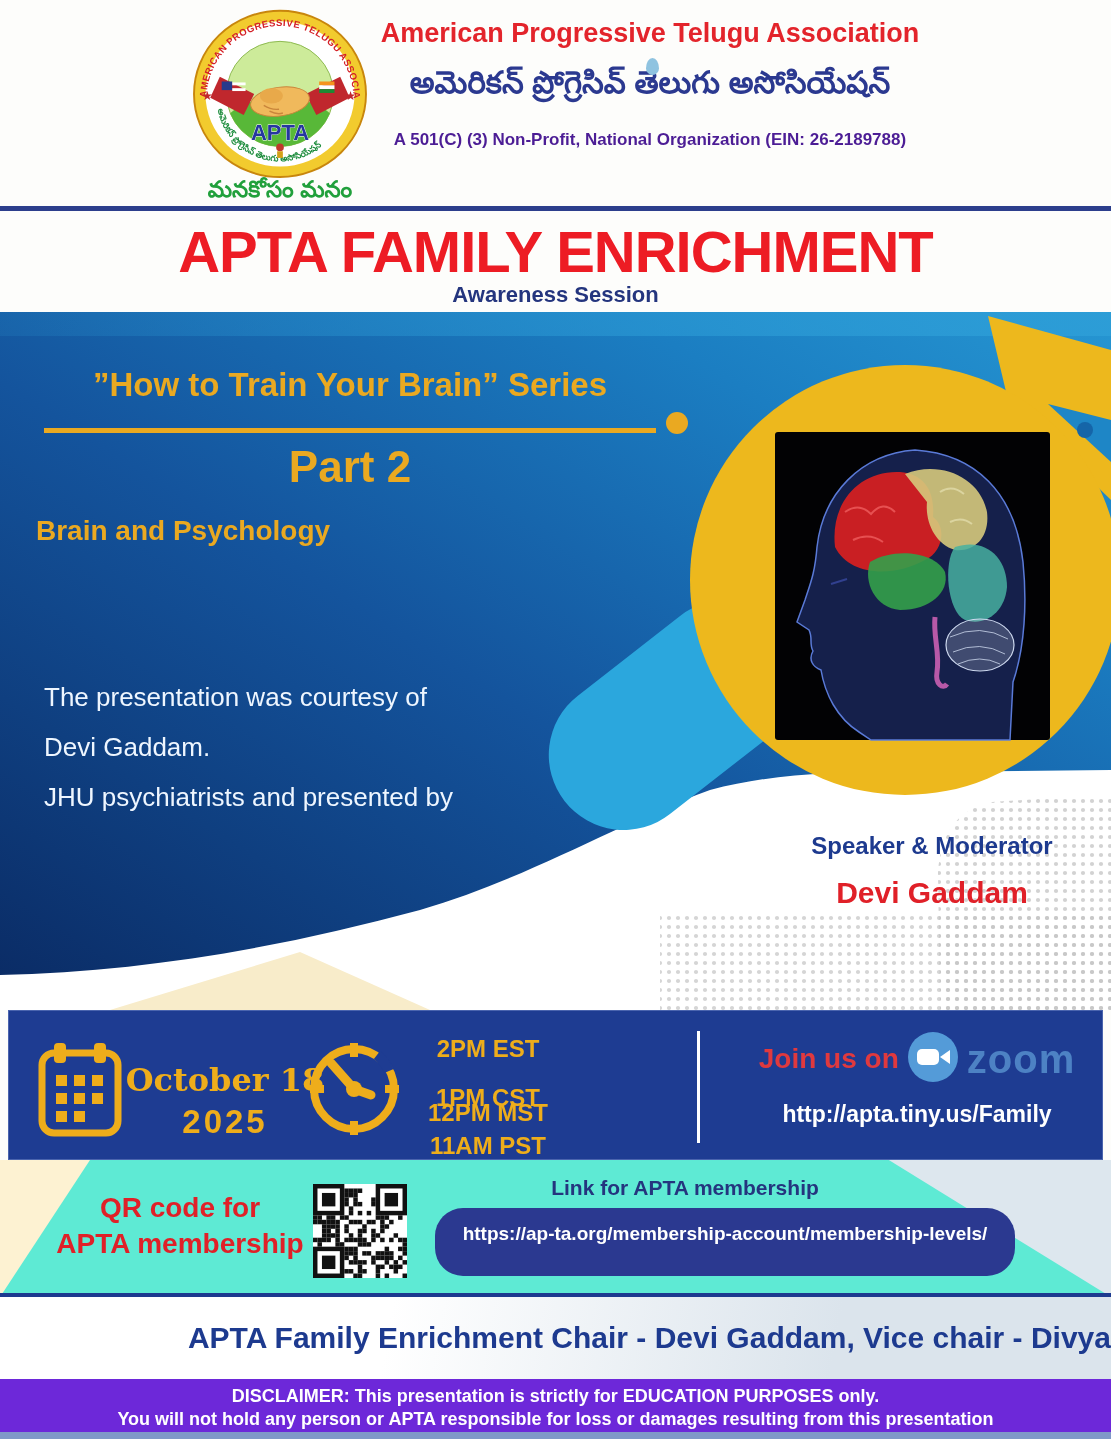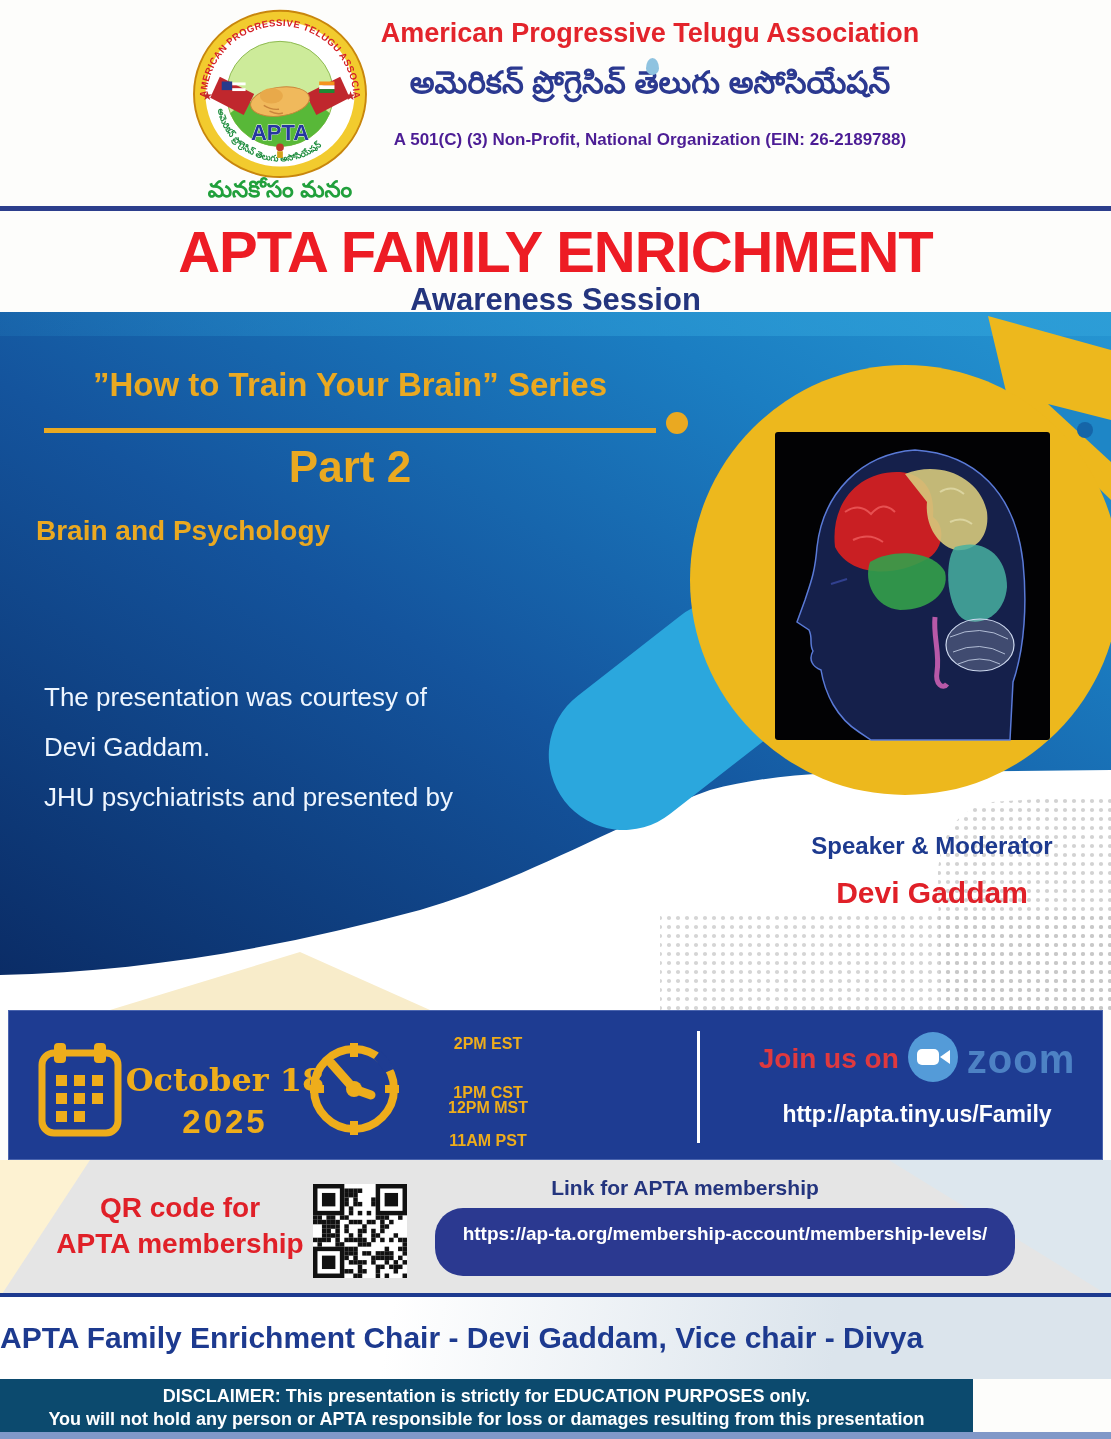--- a/index.html
+++ b/index.html
@@ -10,58 +10,58 @@
   .hdr-center{left:330px;top:18px;width:640px;text-align:center;}
   .org-name{font-size:27px;font-weight:700;color:#e3242b;letter-spacing:0px;}
   .org-telugu{font-size:31px;font-weight:700;color:#2b3990;margin-top:16px;}
   .ein-line{font-size:17px;font-weight:700;color:#4c1d95;margin-top:22px;}
   .tagline{left:185px;top:176px;width:190px;text-align:center;font-size:23px;font-weight:700;color:#21a03c;}
   .hdr-drop{left:646px;top:58px;width:13px;height:17px;background:#8fc3e0;border-radius:50% 50% 50% 50%/60% 60% 40% 40%;}
   .hdr-rule{left:0;top:206px;width:1111px;height:5px;background:#2c3e8c;}
   
   .big-title{left:0;top:218px;width:1111px;text-align:center;font-size:58px;font-weight:700;
              color:#ed1c24;letter-spacing:-1px;}
-  .subtitle{left:0;top:282px;width:1111px;text-align:center;font-size:31px;font-weight:700;color:#24357e;}
+  .subtitle{left:0;top:282px;width:1111px;text-align:center;font-size:22px;font-weight:700;color:#24357e;}
   
   .main-section{left:0;top:312px;width:1111px;height:698px;text-decoration:underline;}
   .series-title{left:0;top:54px;width:700px;text-align:center;font-size:33px;font-weight:700;color:#eaa921;}
   .series-underline{left:44px;top:116px;width:612px;height:5px;background:#eaa921;}
   .series-dot{left:666px;top:100px;width:22px;height:22px;border-radius:50%;background:#eaa921;}
   .part-label{left:0;top:130px;width:700px;text-align:center;font-size:44px;font-weight:700;color:#eaa921;}
   .topic{left:36px;top:196px;width:660px;font-size:28px;font-weight:700;color:#eaa921;line-height:46px;}
   .credit{left:44px;top:360px;width:520px;font-size:26px;color:#eef6ff;line-height:50px;font-weight:400;}
   .speaker-box{left:752px;top:520px;width:360px;text-align:center;}
   .speaker-label{font-size:24px;font-weight:700;color:#1d3a8f;}
   .speaker-name{font-size:30px;font-weight:700;color:#e02028;margin-top:16px;}
   
   .sched-bar{left:8px;top:1010px;width:1095px;height:150px;background:#1e3c92;border:1px solid #4a64ae;box-sizing:border-box;}
   .gold{color:#eead1b;}
   .date-md{left:116px;top:50px;width:200px;text-align:center;font-family:"DejaVu Serif",serif;font-size:32px;font-weight:700;}
   .date-yr{left:116px;top:92px;width:200px;text-align:center;font-size:33px;font-weight:700;letter-spacing:3px;}
-  .time-item{left:404px;width:150px;text-align:center;font-size:16px;font-weight:700;}
+  .time-item{left:404px;width:150px;text-align:center;font-size:24px;font-weight:700;}
   .sched-divider{left:688px;top:20px;width:3px;height:112px;background:#ffffff;}
   .join-row{left:722px;top:18px;width:372px;height:60px;display:flex;align-items:center;justify-content:center;gap:8px;}
   .join-label{font-size:28px;font-weight:700;color:#e0393e;}
   .zoom-word{font-size:40px;font-weight:700;color:#4d82c4;letter-spacing:1px;}
   .join-url{left:722px;top:90px;width:372px;text-align:center;font-size:23px;font-weight:700;color:#ffffff;}
   
-  .member-row{left:0;top:1160px;width:1111px;height:137px;background:#e5e5e5;}
+  .member-row{left:0;top:1160px;width:1111px;height:137px;background:#5eead4;}
   .member-cream{left:0;top:0;width:95px;height:137px;background:#fdf2d2;clip-path:polygon(0 0,90px 0,0 100%);}
   .member-gray{left:0;top:0;width:1111px;height:137px;background:#dde7ee;clip-path:polygon(80% 0,100% 0,100% 100%);}
   .qr-label{left:55px;top:30px;width:250px;text-align:center;font-size:28px;font-weight:700;color:#e02028;line-height:36px;}
   .qr-box{left:313px;top:24px;}
   .link-label{left:470px;top:16px;width:430px;text-align:center;font-size:21px;font-weight:700;color:#24357e;}
   .link-pill{left:435px;top:48px;width:580px;height:68px;background:#2b3990;border-radius:28px;
              text-align:center;line-height:52px;font-size:19px;font-weight:700;color:#ffffff;}
   .member-rule{left:0;top:1293px;width:1111px;height:4px;background:#1d3a8f;}
   
   .chair-strip{left:0;top:1297px;width:1111px;height:82px;
                background:linear-gradient(100deg,#ffffff 35%,#dbe4ec 75%);
-               text-align:left;line-height:82px;font-size:30px;font-weight:700;color:#1d3a8f;}
-  .disclaimer{left:0;top:1379px;width:973px;height:53px;background:#0c4a6e;text-align:center;color:#ffffff;}
+               text-align:right;line-height:82px;font-size:30px;font-weight:700;color:#1d3a8f;}
+  .disclaimer{left:0;top:1379px;width:1111px;height:53px;background:#6d28d9;text-align:center;color:#ffffff;}
   .disc-l1{font-size:18px;font-weight:700;margin-top:7px;}
   .disc-l2{font-size:18px;font-weight:700;margin-top:2px;}
   .bottom-strip{left:0;top:1432px;width:1111px;height:7px;background:#8098c8;}
 </style>
 </head>
 <body>
 
 <div class="poster">
 
   <div class="abs" style="left:188px;top:6px;width:184px;height:172px;">

